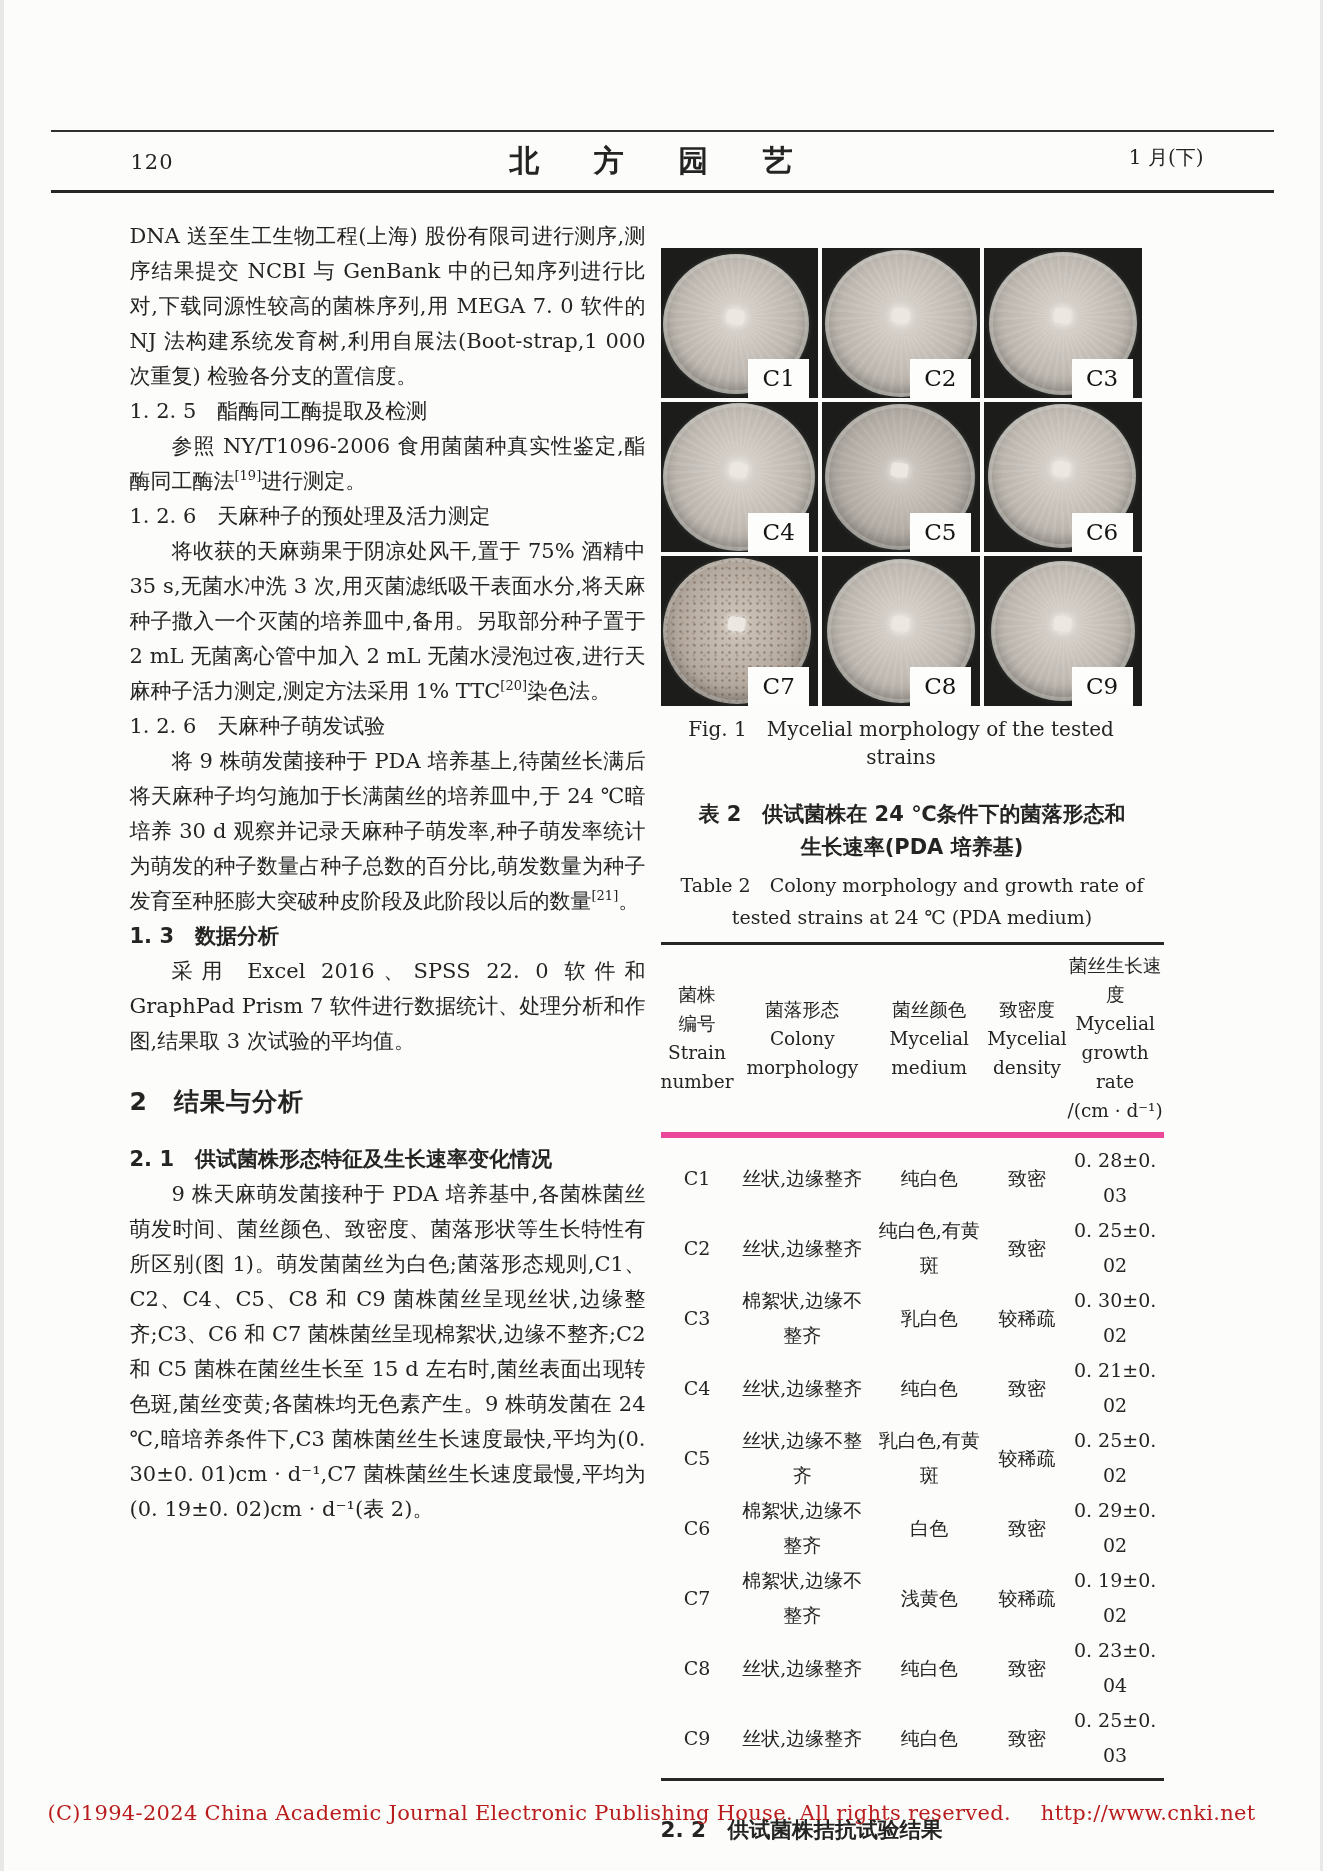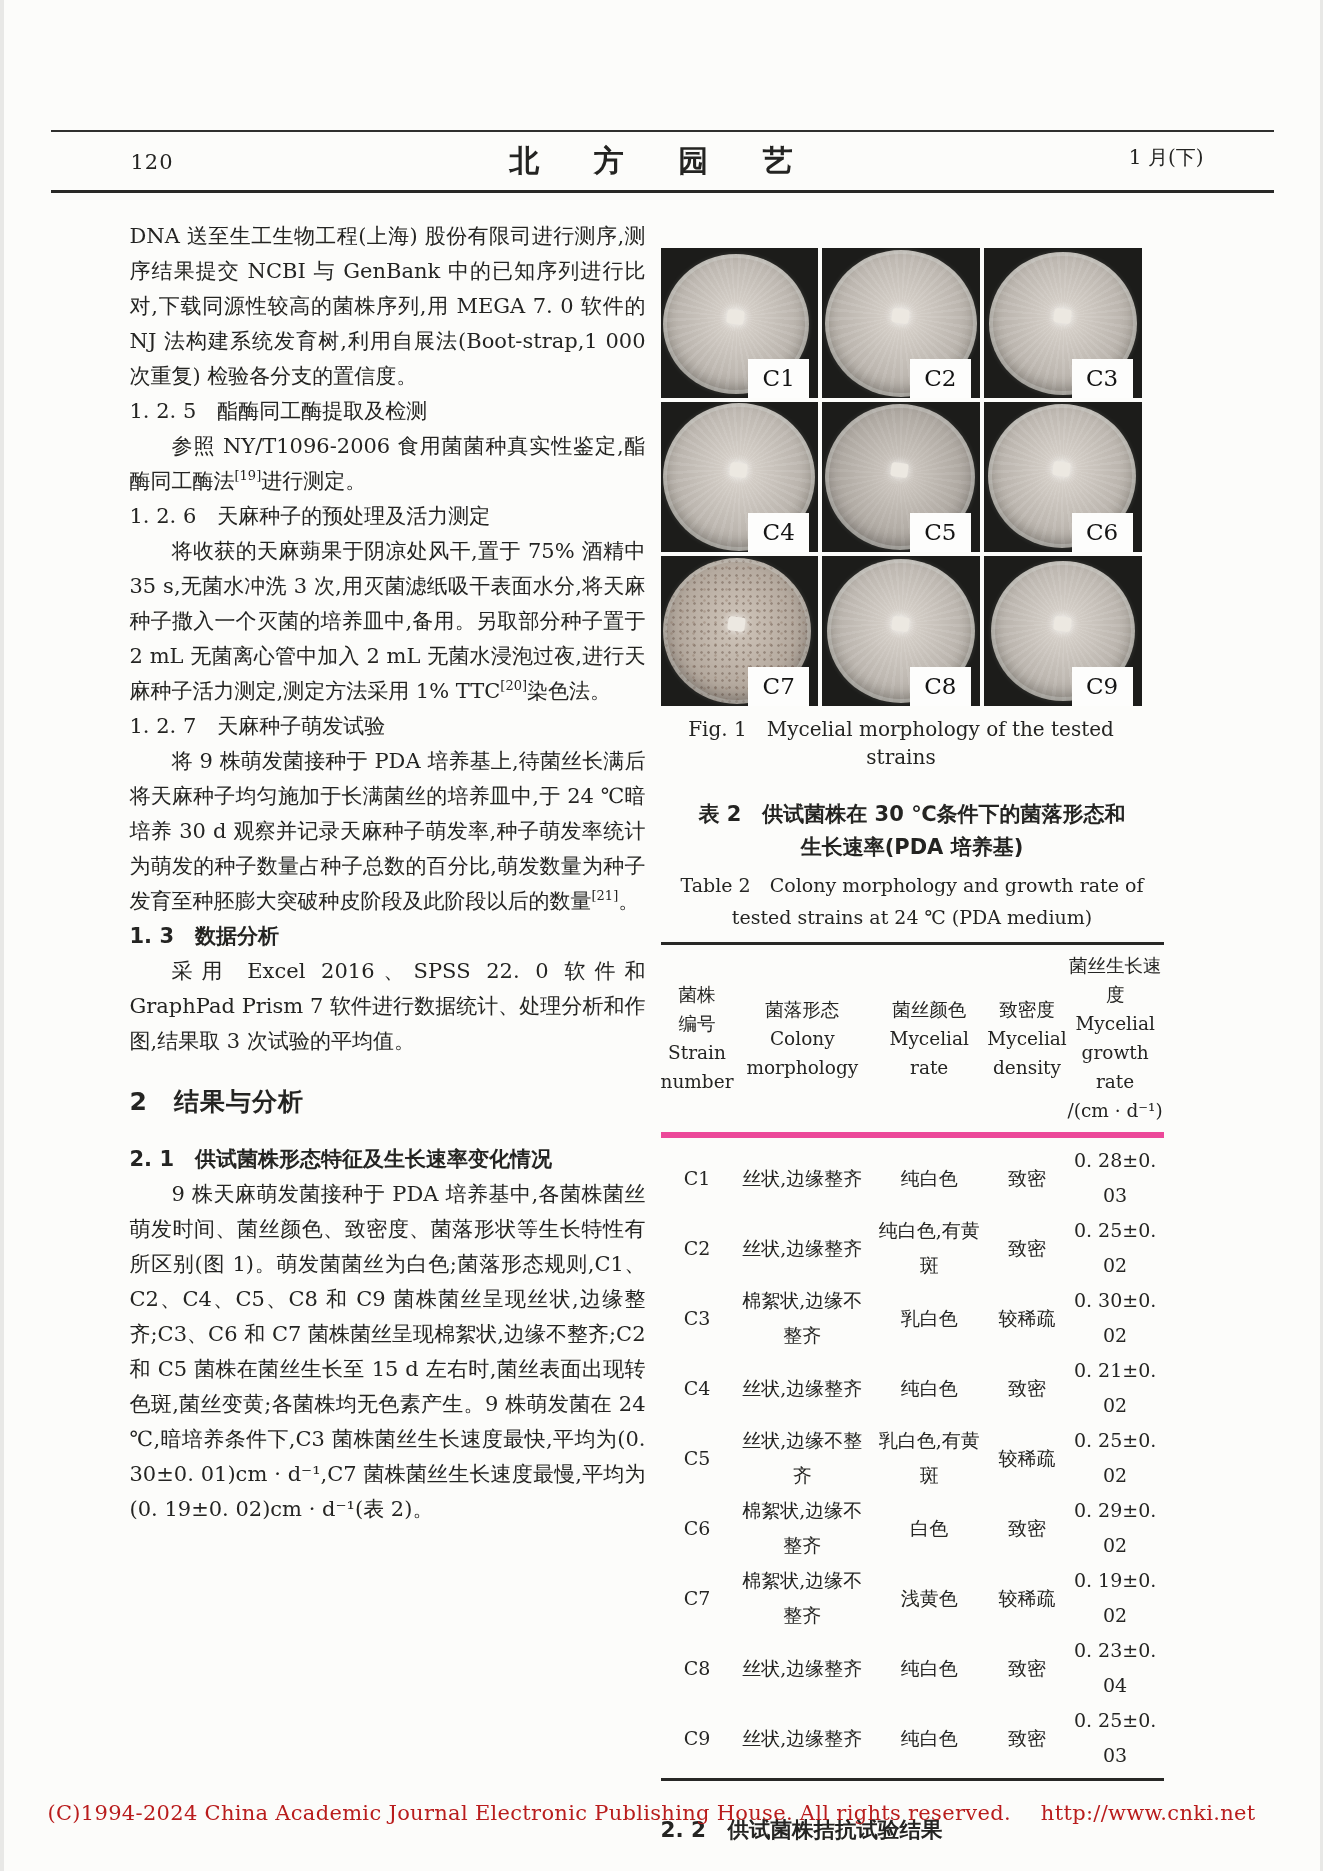--- a/index.html
+++ b/index.html
@@ -141,21 +141,21 @@
     <span class="issue-label">1 月(下)</span>
   </div>
   <div class="header-rule-bottom"></div>
 
   <div class="col-left">
     <p>DNA 送至生工生物工程(上海) 股份有限司进行测序,测序结果提交 NCBI 与 GenBank 中的已知序列进行比对,下载同源性较高的菌株序列,用 MEGA 7. 0 软件的 NJ 法构建系统发育树,利用自展法(Boot-strap,1 000 次重复) 检验各分支的置信度。</p>
     <p class="h-sub">1. 2. 5　酯酶同工酶提取及检测</p>
     <p class="indent"><span>参照 NY/T1096-2006 食用菌菌种真实性鉴定,酯酶同工酶法</span><sup>[19]</sup><span>进行测定。</span></p>
     <p class="h-sub">1. 2. 6　天麻种子的预处理及活力测定</p>
     <p class="indent"><span>将收获的天麻蒴果于阴凉处风干,置于 75% 酒精中 35 s,无菌水冲洗 3 次,用灭菌滤纸吸干表面水分,将天麻种子撒入一个灭菌的培养皿中,备用。另取部分种子置于 2 mL 无菌离心管中加入 2 mL 无菌水浸泡过夜,进行天麻种子活力测定,测定方法采用 1% TTC</span><sup>[20]</sup><span>染色法。</span></p>
-    <p class="h-sub">1. 2. 7　天麻种子萌发试验</p>
+    <p class="h-sub">1. 2. 6　天麻种子萌发试验</p>
     <p class="indent"><span>将 9 株萌发菌接种于 PDA 培养基上,待菌丝长满后将天麻种子均匀施加于长满菌丝的培养皿中,于 24 ℃暗培养 30 d 观察并记录天麻种子萌发率,种子萌发率统计为萌发的种子数量占种子总数的百分比,萌发数量为种子发育至种胚膨大突破种皮阶段及此阶段以后的数量</span><sup>[21]</sup><span>。</span></p>
     <p class="h-bold">1. 3　数据分析</p>
     <p class="indent">采用 Excel 2016、SPSS 22. 0 软件和 GraphPad Prism 7 软件进行数据统计、处理分析和作图,结果取 3 次试验的平均值。</p>
     <p class="h-section">2　结果与分析</p>
     <p class="h-bold h-sub21">2. 1　供试菌株形态特征及生长速率变化情况</p>
     <p class="indent">9 株天麻萌发菌接种于 PDA 培养基中,各菌株菌丝萌发时间、菌丝颜色、致密度、菌落形状等生长特性有所区别(图 1)。萌发菌菌丝为白色;菌落形态规则,C1、C2、C4、C5、C8 和 C9 菌株菌丝呈现丝状,边缘整齐;C3、C6 和 C7 菌株菌丝呈现棉絮状,边缘不整齐;C2 和 C5 菌株在菌丝生长至 15 d 左右时,菌丝表面出现转色斑,菌丝变黄;各菌株均无色素产生。9 株萌发菌在 24 ℃,暗培养条件下,C3 菌株菌丝生长速度最快,平均为(0. 30±0. 01)cm · d⁻¹,C7 菌株菌丝生长速度最慢,平均为(0. 19±0. 02)cm · d⁻¹(表 2)。</p>
   </div>
 
   <div class="col-right">
 
@@ -193,21 +193,21 @@
         <div class="dish-label">C8</div>
       </div>
       <div class="fig-cell">
         <div class="dish"></div>
         <div class="dish-label">C9</div>
       </div>
     </div>
 
     <div class="fig-caption-en">Fig. 1　Mycelial morphology of the tested strains</div>
 
-    <div class="table-title-zh">表 2　供试菌株在 30 ℃条件下的菌落形态和
+    <div class="table-title-zh">表 2　供试菌株在 24 ℃条件下的菌落形态和
 生长速率(PDA 培养基)</div>
     <div class="table-title-en">Table 2　Colony morphology and growth rate of
 tested strains at 24 ℃ (PDA medium)</div>
 
     <table class="data-table">
       <colgroup>
         <col style="width:70px">
           <col style="width:141px">
           <col style="width:121px">
           <col style="width:72px">
@@ -217,21 +217,21 @@
         <tr>
           <th>菌株
 编号
 Strain
 number</th>
           <th>菌落形态
 Colony
 morphology</th>
           <th>菌丝颜色
 Mycelial
-rate</th>
+medium</th>
           <th>致密度
 Mycelial
 density</th>
           <th>菌丝生长速度
 Mycelial
 growth rate
 /(cm · d⁻¹)</th>
         </tr>
       </thead>
       <tbody>

